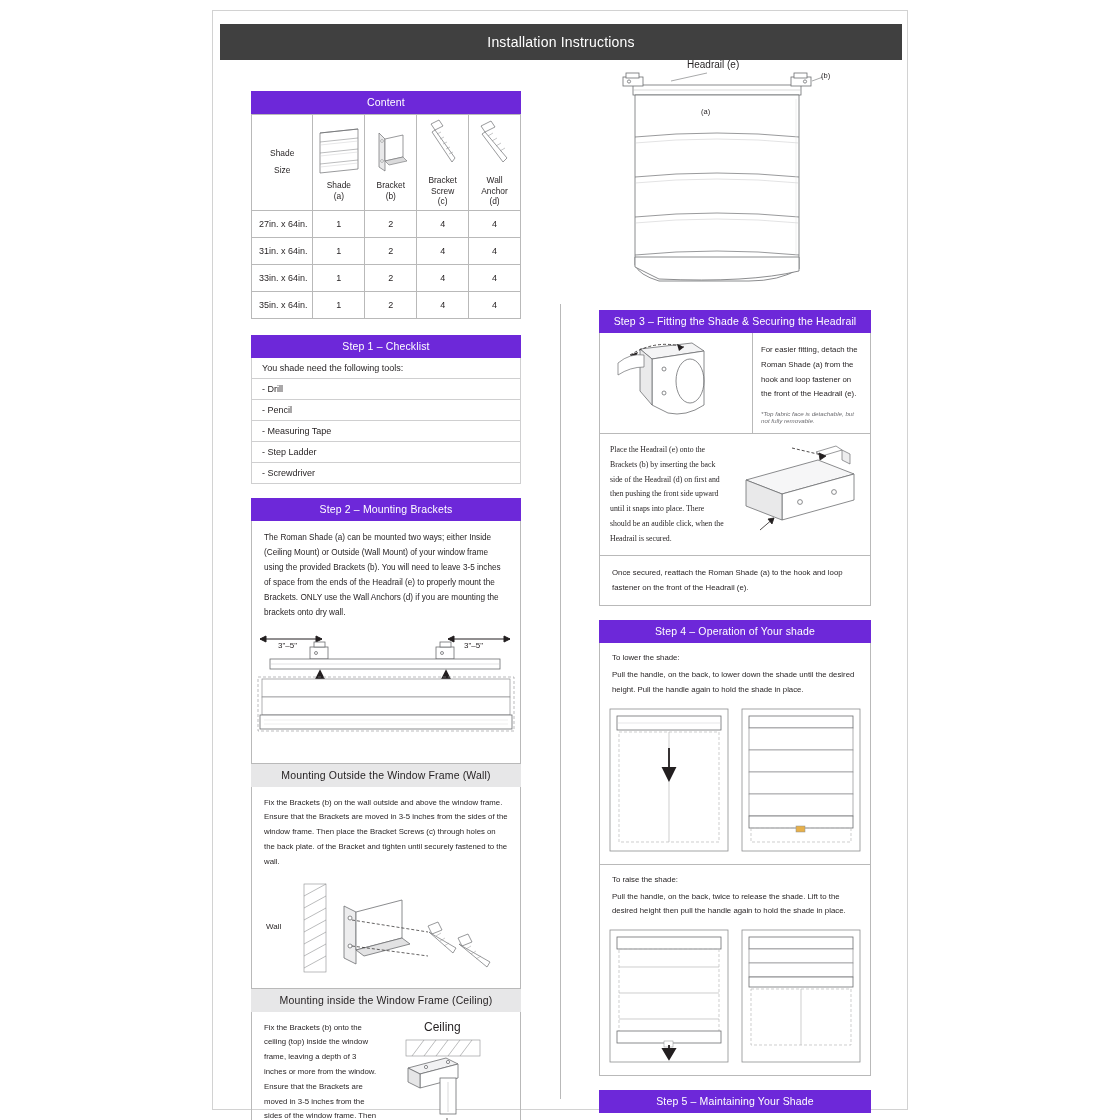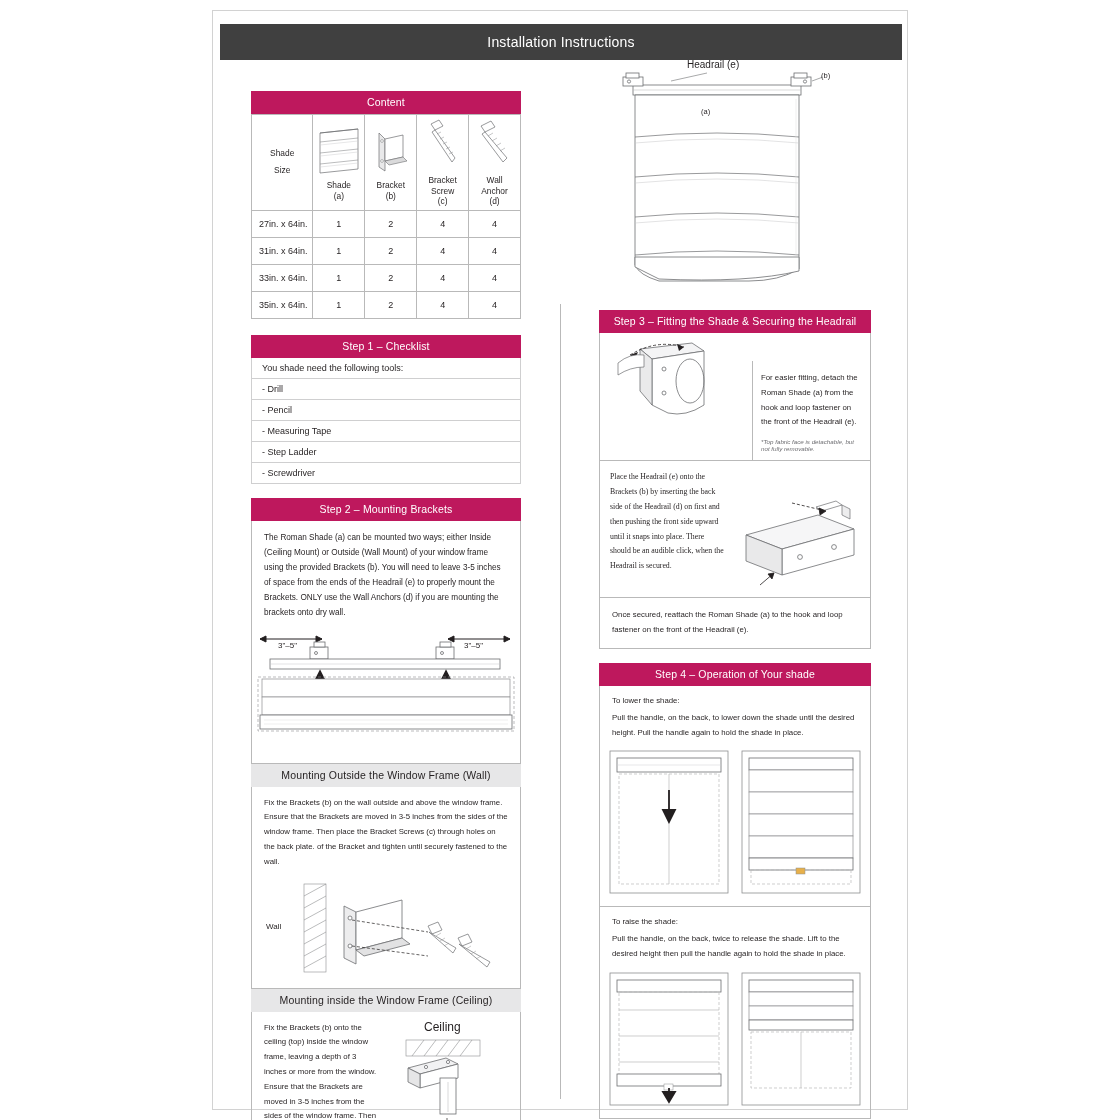--- a/index.html
+++ b/index.html
@@ -34,21 +34,21 @@
   .col-left { position: absolute; left: 38px; top: 80px; width: 270px; }
   .col-right { position: absolute; left: 386px; top: 48px; width: 272px; }
 
   .vdiv {
     position: absolute; left: 347px; top: 293px;
     width: 1px; height: 795px; background: #b9b9b9;
   }
 
   
   .secbar {
-    background: #be185d; color: #fff;
+    background: #6d28d9; color: #fff;
     font-size: 10.5px; text-align: center;
     padding: 5px 2px 6px;
     letter-spacing: .15px;
   }
   .secbar.light {
     background: #e7e7e8; color: #231f20;
   }
   .boxed { border: 1px solid #b9b9b9; border-top: none; }
 
   
@@ -91,21 +91,21 @@
   .para.small { font-size: 7.8px; line-height: 1.9; }
 
   .note {
     font-size: 6.2px; color:#6c6c70; font-style: italic;
   }
 
   
   .rbox { border: 1px solid #b9b9b9; border-top: none; }
   .rsplit { display: flex; }
   .rsplit .left { flex: 1 1 auto; }
-  .rsplit .right { width: 118px; border-left: 1px solid #b9b9b9; margin-top: 28px; }
+  .rsplit .right { width: 118px; border-left: 1px solid #b9b9b9; }
 
   .fig { position: relative; }
   svg { display: block; }
 
   .dimtext { font-size: 8px; }
 
   .hr-inner { border-top: 1px solid #b9b9b9; }
 </style>
 </head>
 <body>

